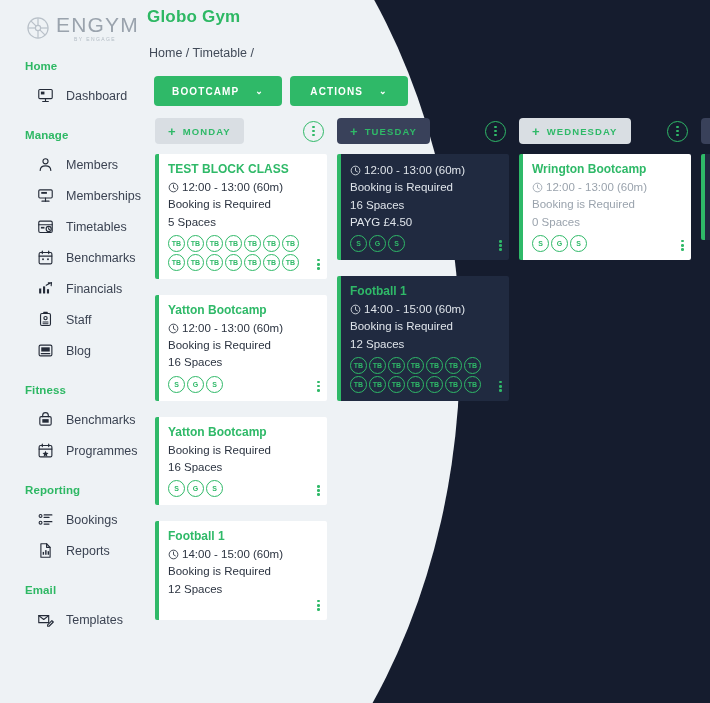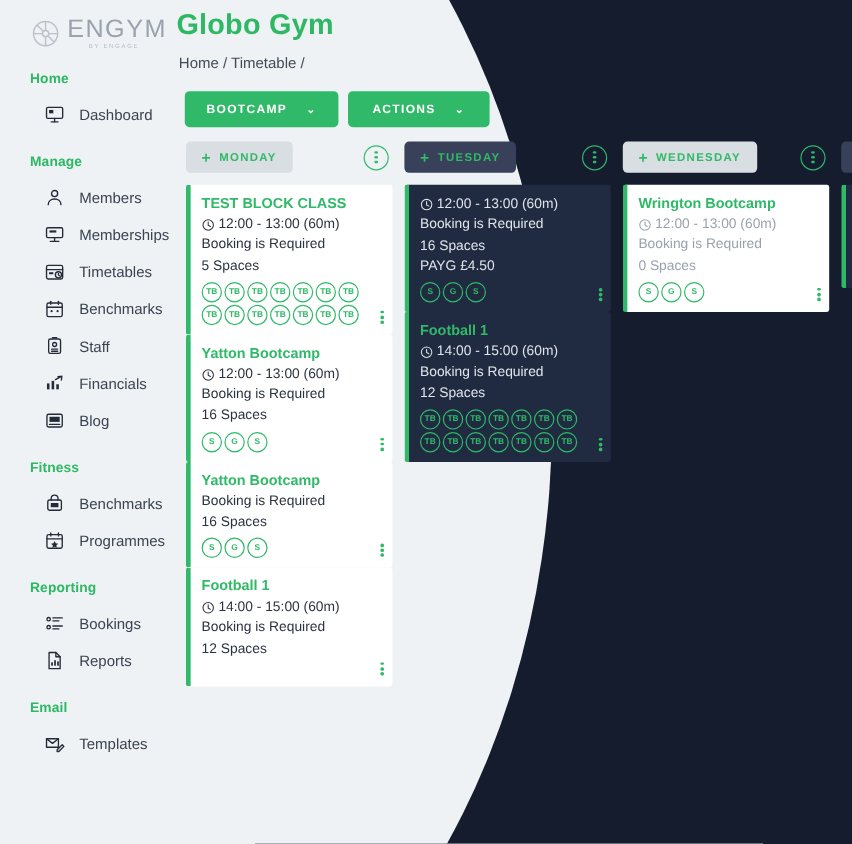--- a/index.html
+++ b/index.html
@@ -68,21 +68,21 @@
     gap: 12px;
     padding: 7px 0 7px 22px;
     cursor: pointer;
   }
   .nav-item .ico { width: 17px; height: 17px; flex: 0 0 17px; display:block; color:#242b38; }
   .nav-item .lbl { font-size: 12.5px; color: #3b4352; }
 
   
   #page-title {
     position: absolute; left: 147px; top: 7px;
-    font-size: 24px; font-weight: bold; color: #2eb864;
+    font-size: 17px; font-weight: bold; color: #2eb864;
     z-index: 6; letter-spacing: .2px;
   }
   #breadcrumb {
     position: absolute; left: 149px; top: 46px;
     font-size: 12.5px; color: #414a58; z-index: 6;
   }
   #toolbar {
     position: absolute; left: 154px; top: 76px;
     display: flex; gap: 8px; z-index: 6;
   }
@@ -137,21 +137,21 @@
   }
   .kebab-circle .dots { display:flex; flex-direction:column; gap:1.5px; }
   .kebab-circle .dots i { width:2.5px; height:2.5px; background:#2fb968; border-radius:50%; display:block; }
 
   .card {
     position: relative;
     background: #ffffff;
     border-left: 4px solid #2fb968;
     border-radius: 2px;
     padding: 8px 10px 8px 9px;
-    margin-bottom: 0;
+    margin-bottom: 16px;
   }
   .col.dark .card { background: #202a40; }
   .card.muted .c-title { color: #2fb968; }
   .card.muted .c-line { color: #9aa3ad; }
 
   .c-title {
     font-size: 12px; font-weight: bold; color: #2fb968;
     margin-bottom: 3px; white-space: nowrap;
   }
   .c-line {
@@ -249,36 +249,36 @@
           <line x1="3" y1="10" x2="21" y2="10" stroke="currentColor" fill="none" stroke-width="1.6" stroke-linecap="round" stroke-linejoin="round"></line>
           <line x1="7.5" y1="3" x2="7.5" y2="6.5" stroke="currentColor" fill="none" stroke-width="1.6" stroke-linecap="round" stroke-linejoin="round"></line>
           <line x1="16.5" y1="3" x2="16.5" y2="6.5" stroke="currentColor" fill="none" stroke-width="1.6" stroke-linecap="round" stroke-linejoin="round"></line>
           <circle cx="8.5" cy="14.5" r="1.3" fill="currentColor"></circle>
           <circle cx="15.5" cy="14.5" r="1.3" fill="currentColor"></circle>
         </svg>
         <span class="lbl">Benchmarks</span>
       </div>
       <div class="nav-item">
         <svg class="ico" viewBox="0 0 24 24">
+          <rect x="3" y="12" width="3" height="7" fill="currentColor"></rect>
+          <rect x="8.5" y="9" width="3" height="10" fill="currentColor"></rect>
+          <rect x="14" y="13" width="3" height="6" fill="currentColor"></rect>
+          <path d="M13 7.5 L20.5 3.5 M20.5 3.5 L20 8 M20.5 3.5 L16 4" stroke="currentColor" fill="none" stroke-width="1.6" stroke-linecap="round" stroke-linejoin="round"></path>
+        </svg>
+        <span class="lbl">Financials</span>
+      </div>
+      <div class="nav-item">
+        <svg class="ico" viewBox="0 0 24 24">
           <rect x="5" y="3.5" width="14" height="17" rx="2" stroke="currentColor" fill="none" stroke-width="1.6" stroke-linecap="round" stroke-linejoin="round"></rect>
           <line x1="9.5" y1="2" x2="14.5" y2="2" stroke="currentColor" fill="none" stroke-width="1.6" stroke-linecap="round" stroke-linejoin="round"></line>
           <circle cx="12" cy="10" r="2.3" stroke="currentColor" fill="none" stroke-width="1.6" stroke-linecap="round" stroke-linejoin="round"></circle>
           <line x1="8.5" y1="15.5" x2="15.5" y2="15.5" stroke="currentColor" fill="none" stroke-width="1.6" stroke-linecap="round" stroke-linejoin="round"></line>
           <line x1="8.5" y1="18" x2="15.5" y2="18" stroke="currentColor" fill="none" stroke-width="1.6" stroke-linecap="round" stroke-linejoin="round"></line>
         </svg>
         <span class="lbl">Staff</span>
-      </div>
-      <div class="nav-item">
-        <svg class="ico" viewBox="0 0 24 24">
-          <rect x="3" y="12" width="3" height="7" fill="currentColor"></rect>
-          <rect x="8.5" y="9" width="3" height="10" fill="currentColor"></rect>
-          <rect x="14" y="13" width="3" height="6" fill="currentColor"></rect>
-          <path d="M13 7.5 L20.5 3.5 M20.5 3.5 L20 8 M20.5 3.5 L16 4" stroke="currentColor" fill="none" stroke-width="1.6" stroke-linecap="round" stroke-linejoin="round"></path>
-        </svg>
-        <span class="lbl">Financials</span>
       </div>
       <div class="nav-item">
         <svg class="ico" viewBox="0 0 24 24">
           <rect x="3" y="4.5" width="18" height="15" rx="2" stroke="currentColor" fill="none" stroke-width="1.6" stroke-linecap="round" stroke-linejoin="round"></rect>
           <rect x="6" y="7.5" width="12" height="6" fill="currentColor"></rect>
           <line x1="6" y1="16.5" x2="18" y2="16.5" stroke="currentColor" fill="none" stroke-width="1.6" stroke-linecap="round" stroke-linejoin="round"></line>
         </svg>
         <span class="lbl">Blog</span>
       </div>
       <div class="nav-group-title">Fitness</div>

